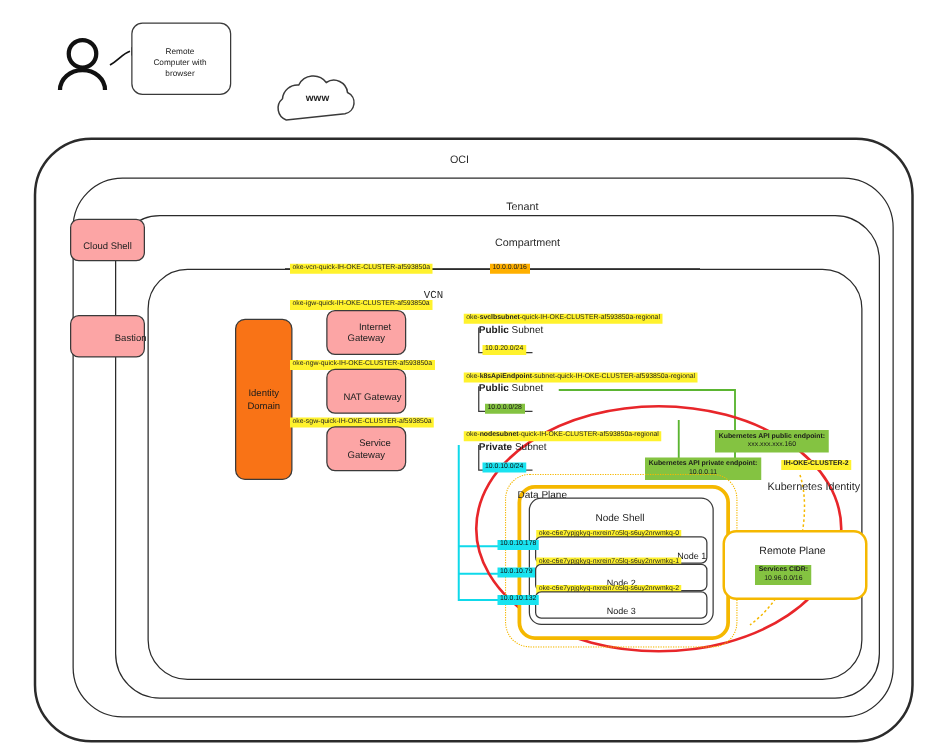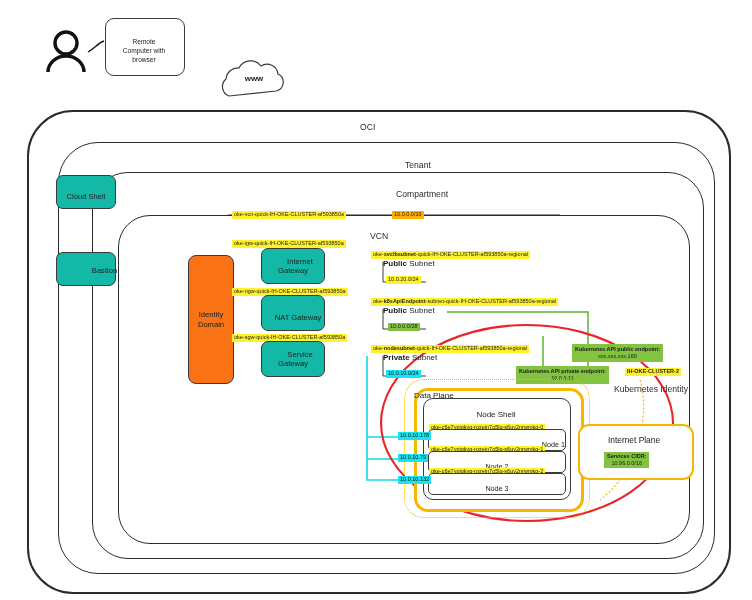--- a/index.html
+++ b/index.html
@@ -9,23 +9,23 @@
   
   .cont{position:absolute;border-style:solid;border-color:#2b2b2b;background:transparent;}
   #oci-container{left:27px;top:110px;width:700px;height:480px;border-width:2.6px;border-radius:46px;}
   #tenant-container{left:58px;top:142px;width:655px;height:430px;border-width:1.3px;border-radius:40px;}
   #compartment-container{left:92px;top:172px;width:610px;height:385px;border-width:1.1px;border-radius:36px;}
   #vcn-container{left:118px;top:215px;width:570px;height:327px;border-width:1.0px;border-radius:32px;}
   .cont-label{position:absolute;font-size:8.6px;color:#2b2b2b;white-space:nowrap;}
   #oci-label{left:360px;top:122px;}
   #tenant-label{left:405px;top:160px;}
   #compartment-label{left:396px;top:189px;}
-  #vcn-label{left:370px;top:231px;}
-  
-  .nodebox{position:absolute;border:1.1px solid #3a3a3a;border-radius:7px;background:#14b8a6;
+  #vcn-label{left:339px;top:231px;font-family:Liberation Mono, monospace;}
+  
+  .nodebox{position:absolute;border:1.1px solid #3a3a3a;border-radius:7px;background:#fca5a5;
            display:flex;flex-direction:column;align-items:center;justify-content:center;
            font-size:7.6px;line-height:1.25;text-align:left;color:#222;}
   
   .hl{position:absolute;white-space:nowrap;font-size:5.5px;line-height:1.05;padding:1px 2px;}
   .hl-y{background:#fff22d;color:#222;}
   .hl-g{background:#84c341;color:#1a1a1a;}
   .hl-c{background:#19e3f0;color:#111;}
   .hl-o{background:#ffb000;color:#222;}
   .hl b{font-weight:bold;}
   .chip-ctr{text-align:center;}
@@ -256,17 +256,17 @@
 </div>
 <div class="hl hl-c" style="left:398px;top:454px;">10.0.10.79</div>
 
 <div class="hl hl-y" style="left:429px;top:468px;">oke-c6e7ypjgkyq-nxrein7o5lq-s6uy2nrwmkq-2</div>
 <div class="node-row" style="top:473px;">
   <span>Node 3</span>
 </div>
 <div class="hl hl-c" style="left:398px;top:476px;">10.0.10.132</div>
 
 <div id="control-plane"></div>
-<div class="abs" style="left:578px;top:435px;width:112px;text-align:center;font-size:8.4px;">Internet Plane</div>
+<div class="abs" style="left:578px;top:435px;width:112px;text-align:center;font-size:8.4px;">Remote Plane</div>
 <div class="hl hl-g chip-ctr" style="left:604px;top:452px;padding:1px 3px;line-height:1.3;">
   <b>Services CIDR:</b><br>
   <span>10.96.0.0/16</span>
 </div>
 
 </body></html>

